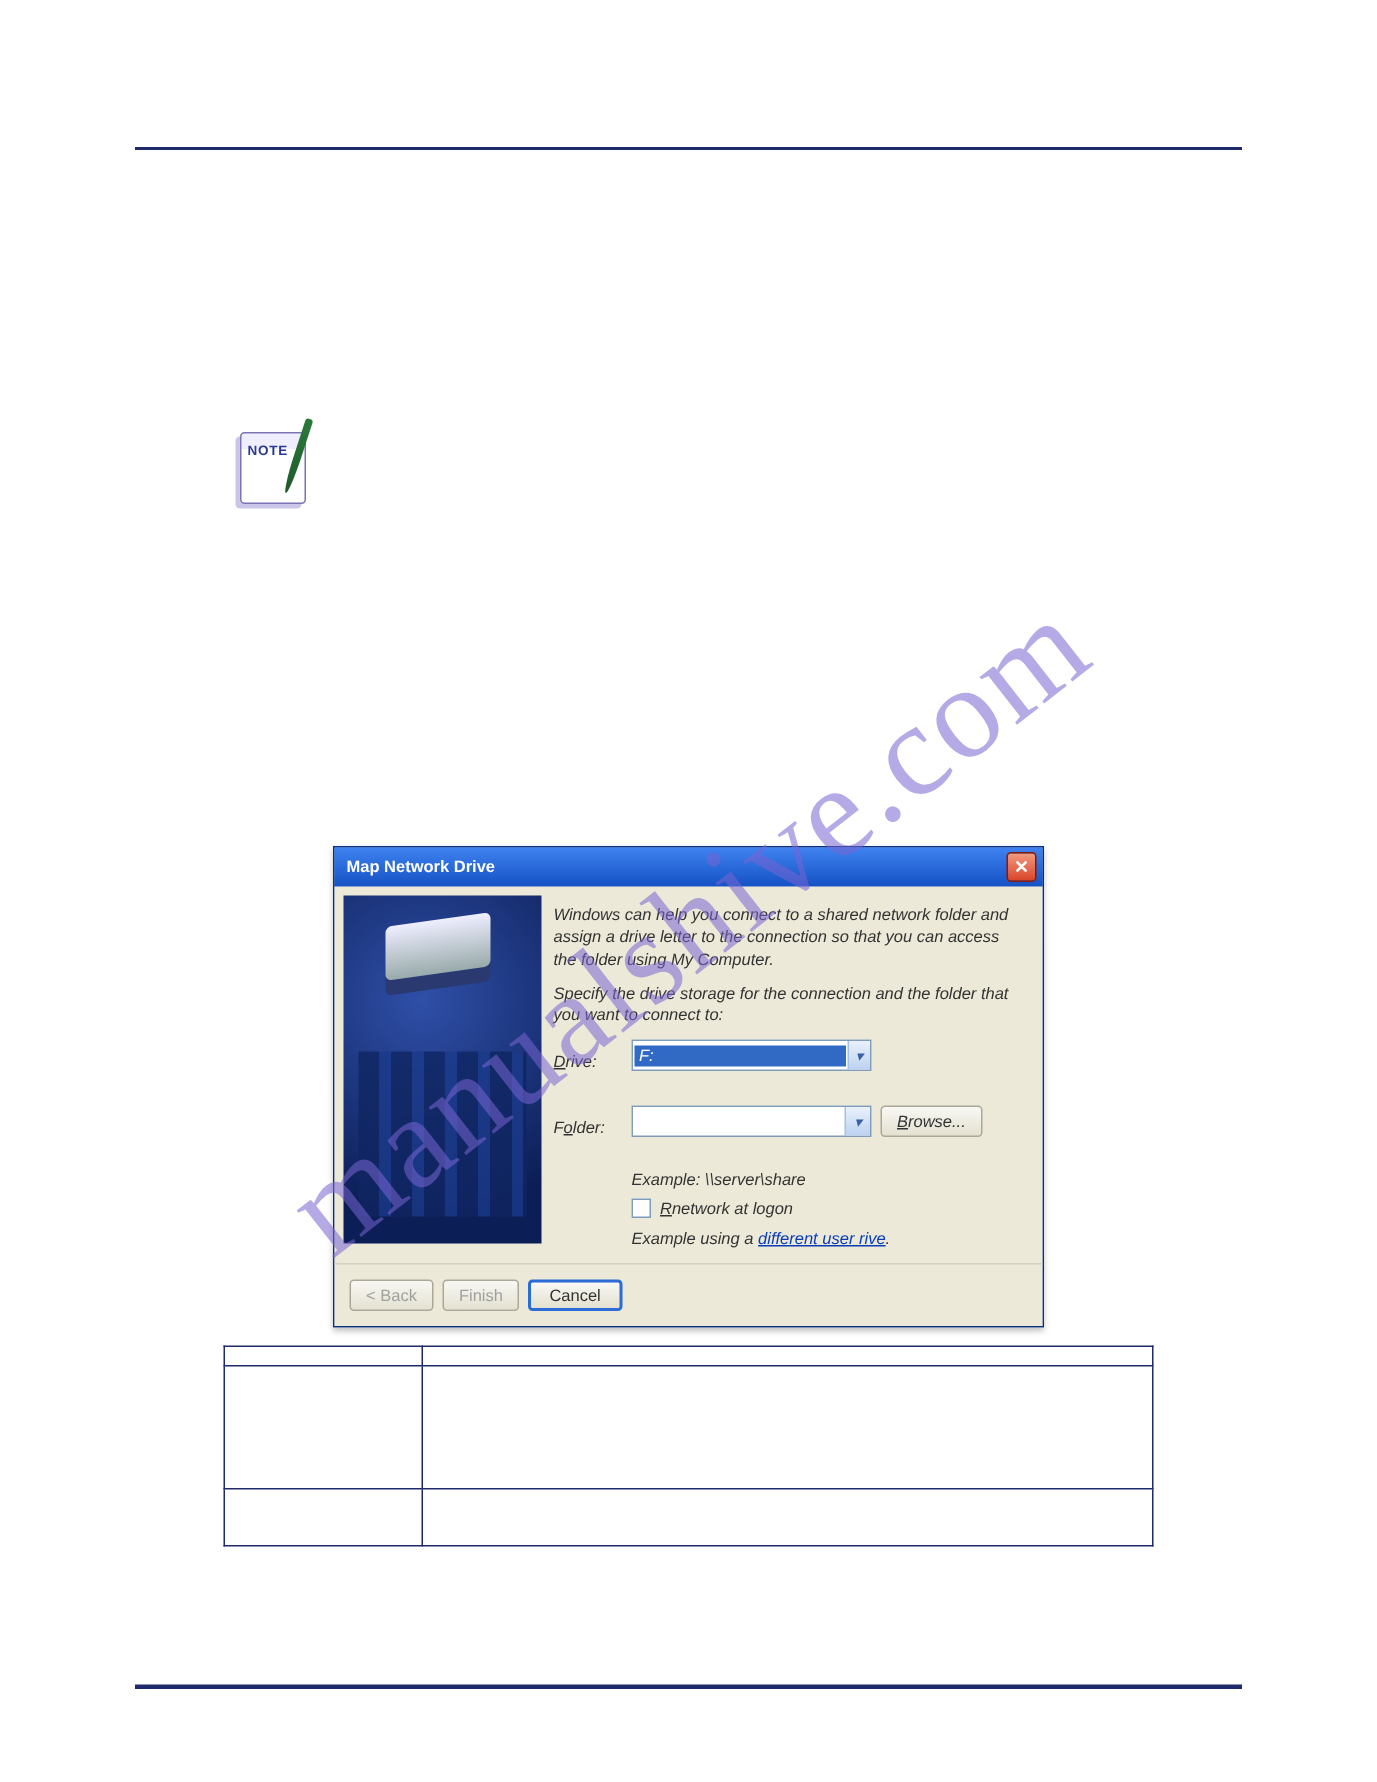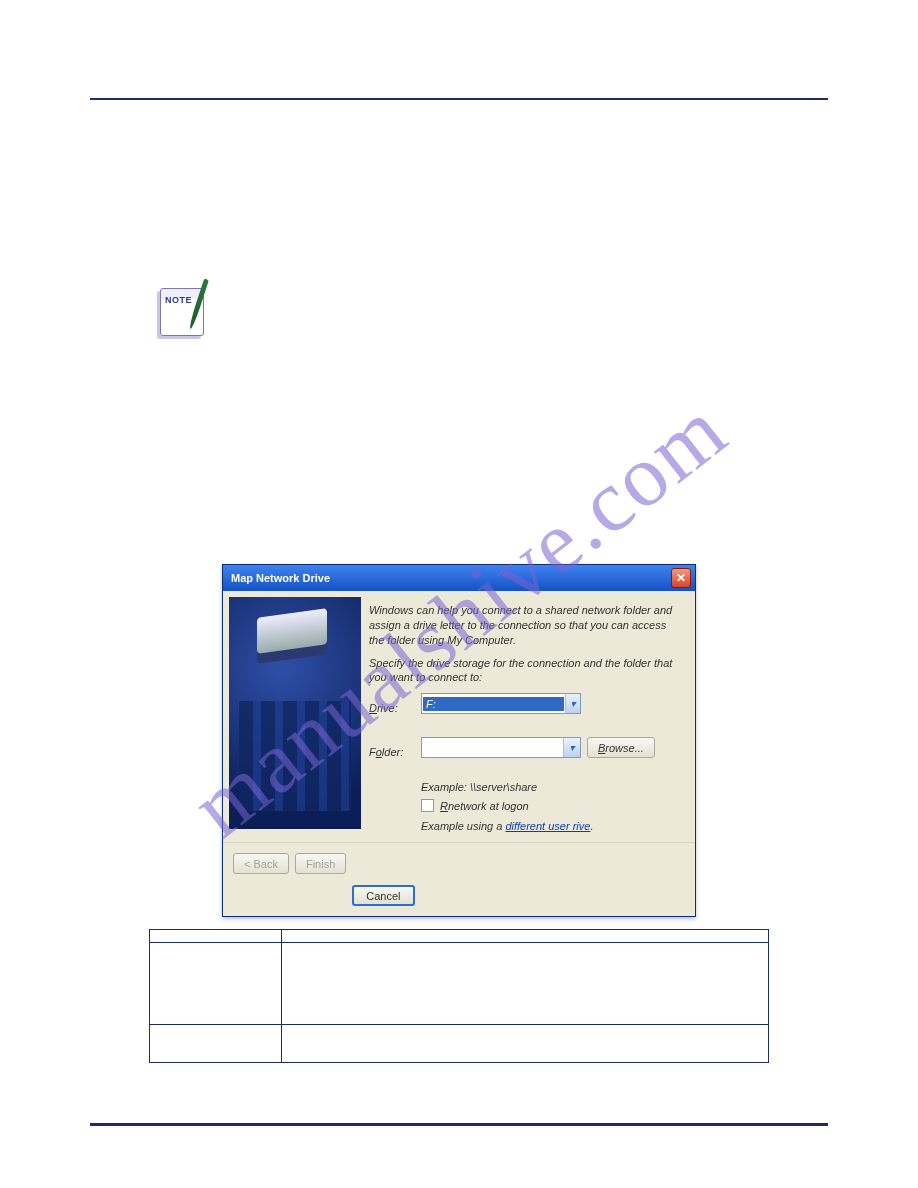--- a/index.html
+++ b/index.html
@@ -194,21 +194,21 @@
     padding: 0 10px;
     background: linear-gradient(#f8f8f4, #e4e1d0);
     border: 1px solid #aca899;
     border-radius: 3px;
     font-size: 11px;
     display: inline-flex;
     align-items: center;
     cursor: pointer;
   }
   .wiz-btn.disabled { color: #a0a0a0; }
-  .wiz-btn.default { border: 2px solid #2b6cd6; padding: 0 12px; margin-top: 32px; }
+  .wiz-btn.default { border: 2px solid #2b6cd6; padding: 0 12px; }
   .example { margin: 2px 0 6px 52px; }
   .chk-row { margin-left: 52px; display:flex; align-items:center; gap:6px; margin-bottom:8px;}
   .chk {
     width: 13px; height: 13px;
     border: 1px solid #7f9db9; background:#fff;
   }
   .lnk { color: #0a3db5; text-decoration: underline; cursor:pointer; }
   .connect-line { margin-left: 52px; margin-bottom: 4px;}
   .signup-line { margin-left: 52px; margin-bottom: 6px; line-height:1.35;}
   .d-footer {

